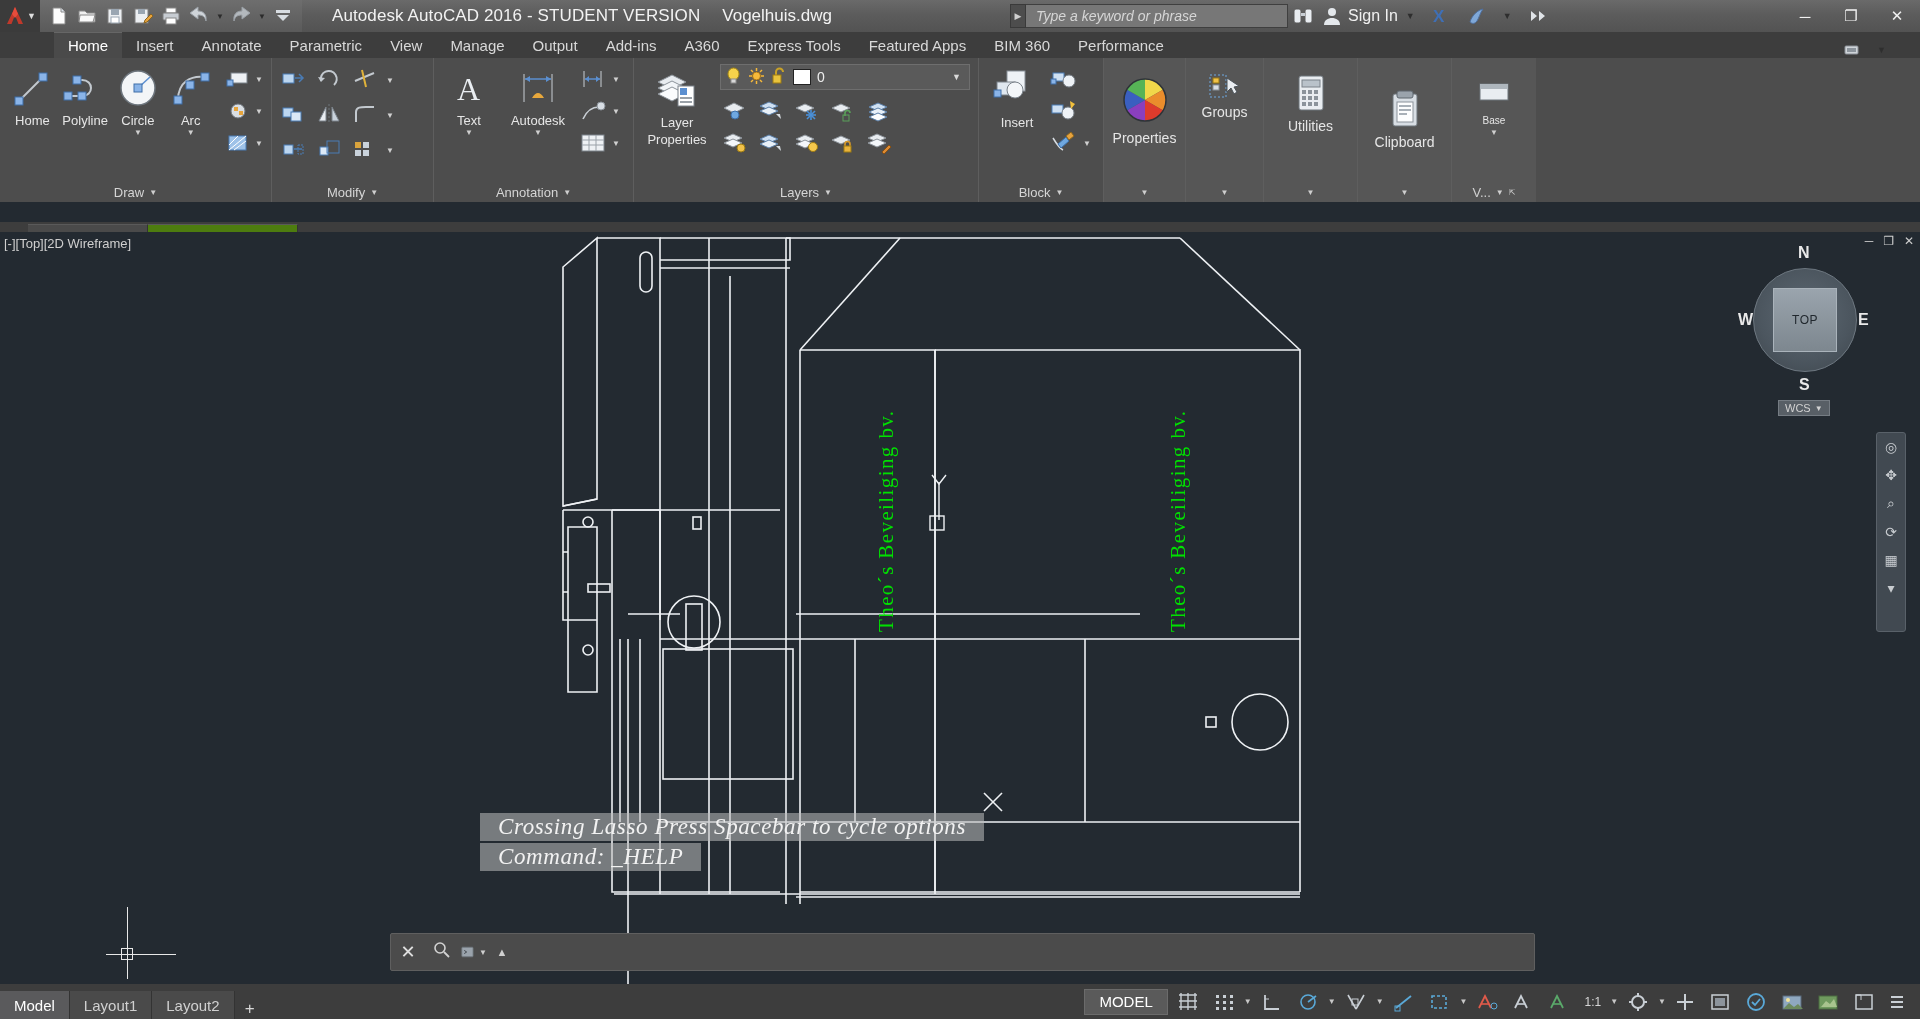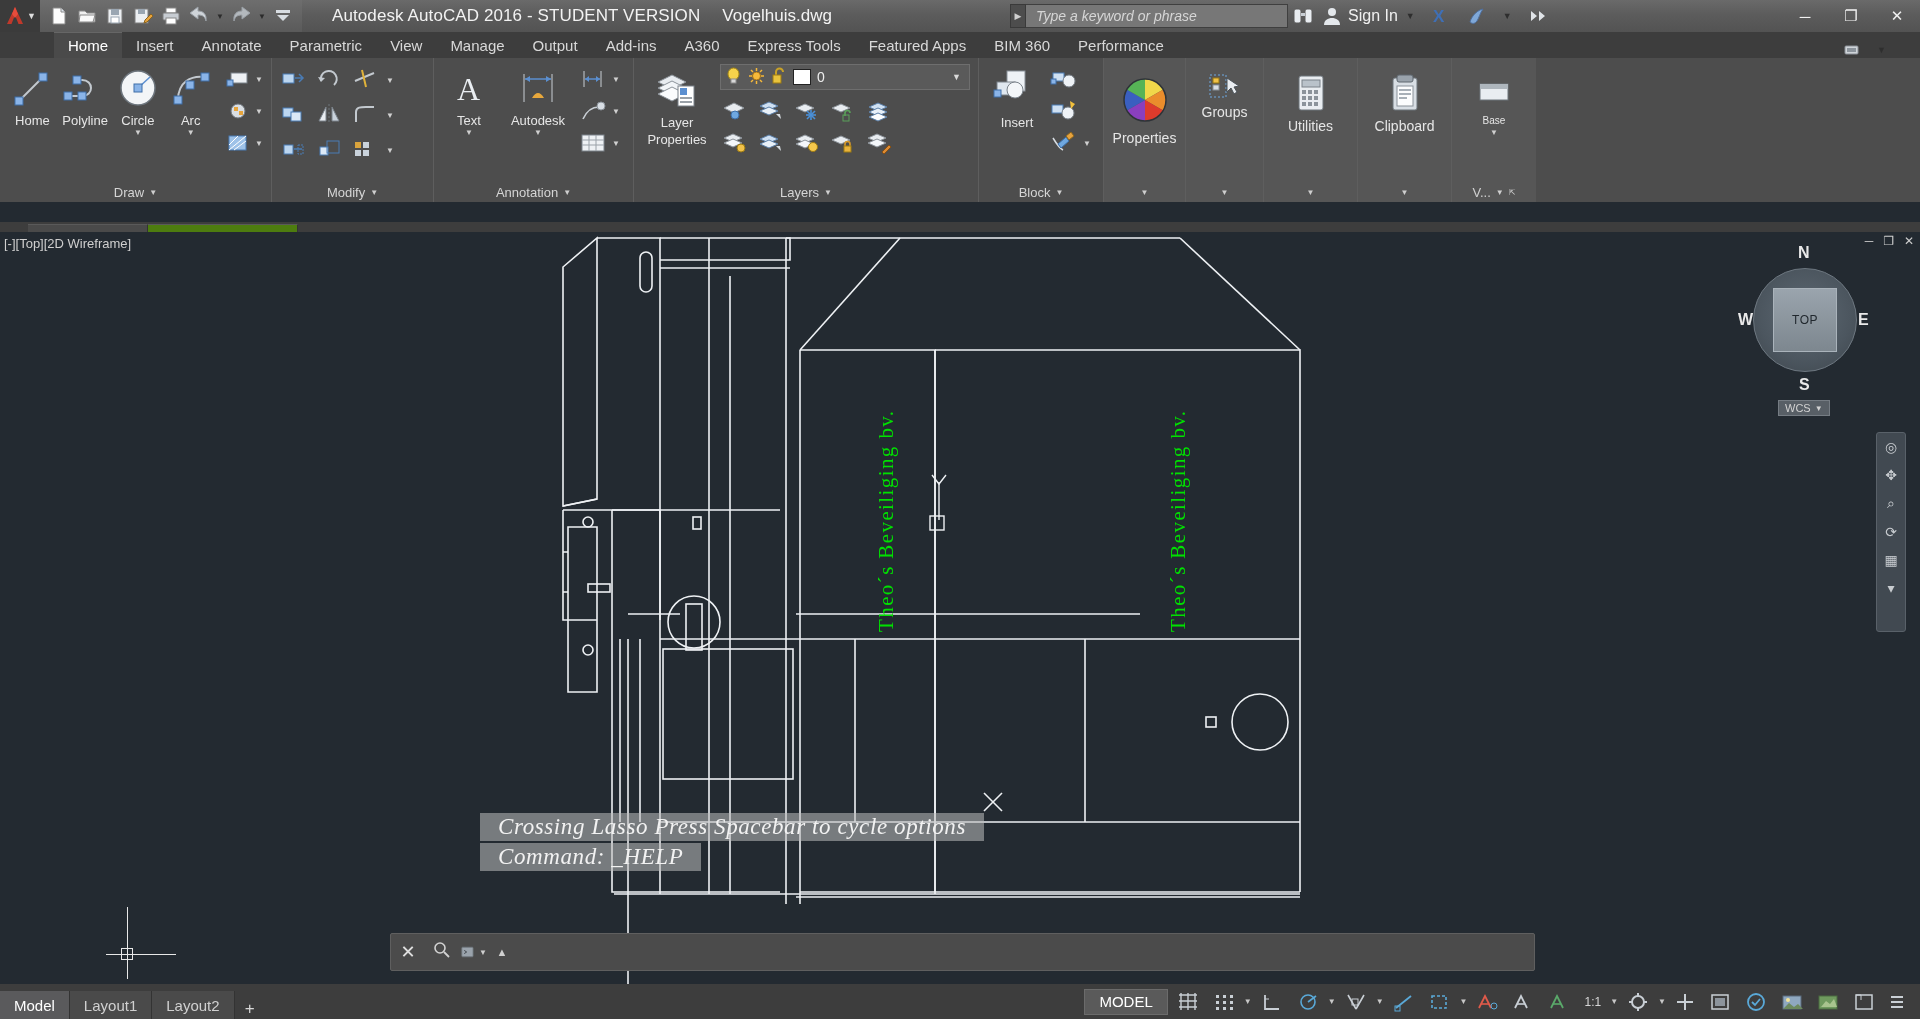--- a/index.html
+++ b/index.html
@@ -810,21 +810,21 @@
           </svg>
           <span class="lbl" style="font-size:14px; margin-top:4px;">Utilities</span>
         </div>
       </div>
       <div class="panel-title">
         <span class="tcaret">▼</span>
       </div>
     </div>
 
     <div class="panel" style="width:94px; background:#565656;">
-      <div class="panel-body" style="justify-content:center; padding-top:12px;">
+      <div class="panel-body" style="justify-content:center; padding-top:12px;margin-top:16px;">
         <div class="big-btn" style="width:84px">
           <svg width="38" height="42" viewBox="0 0 38 42">
             <rect x="7" y="4" width="24" height="32" rx="2" fill="#d8dee4" stroke="#6d747b"></rect>
             <rect x="11" y="1" width="16" height="7" rx="2" fill="#9aa3ac" stroke="#5e666e"></rect>
             <rect x="11" y="12" width="16" height="20" fill="#fcfdfe" stroke="#8a9199"></rect>
             <g fill="#a8b0b8">
                 <rect x="13" y="15" width="12" height="2"></rect>
                 <rect x="13" y="19" width="12" height="2"></rect>
                 <rect x="13" y="23" width="8" height="2"></rect>
               </g>

